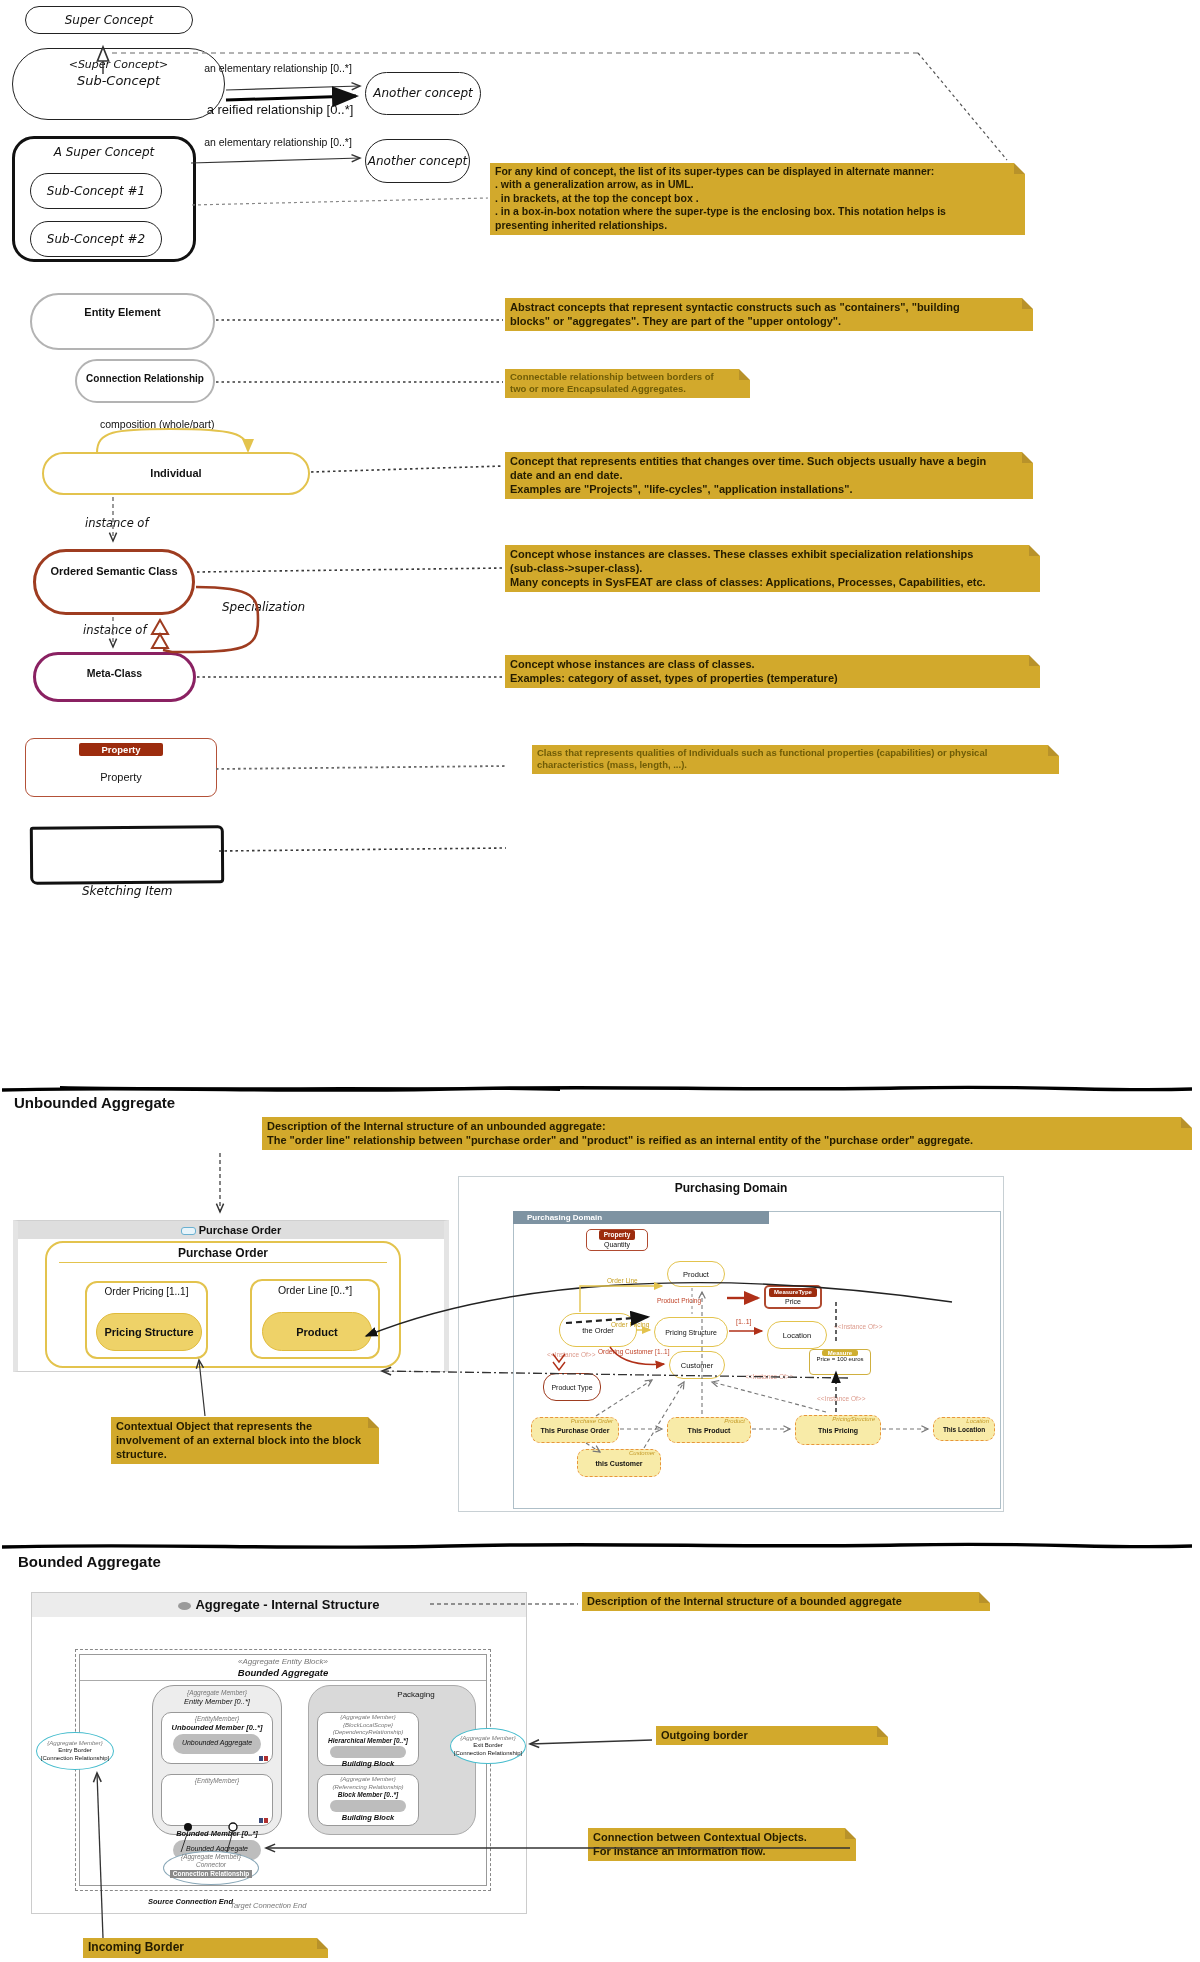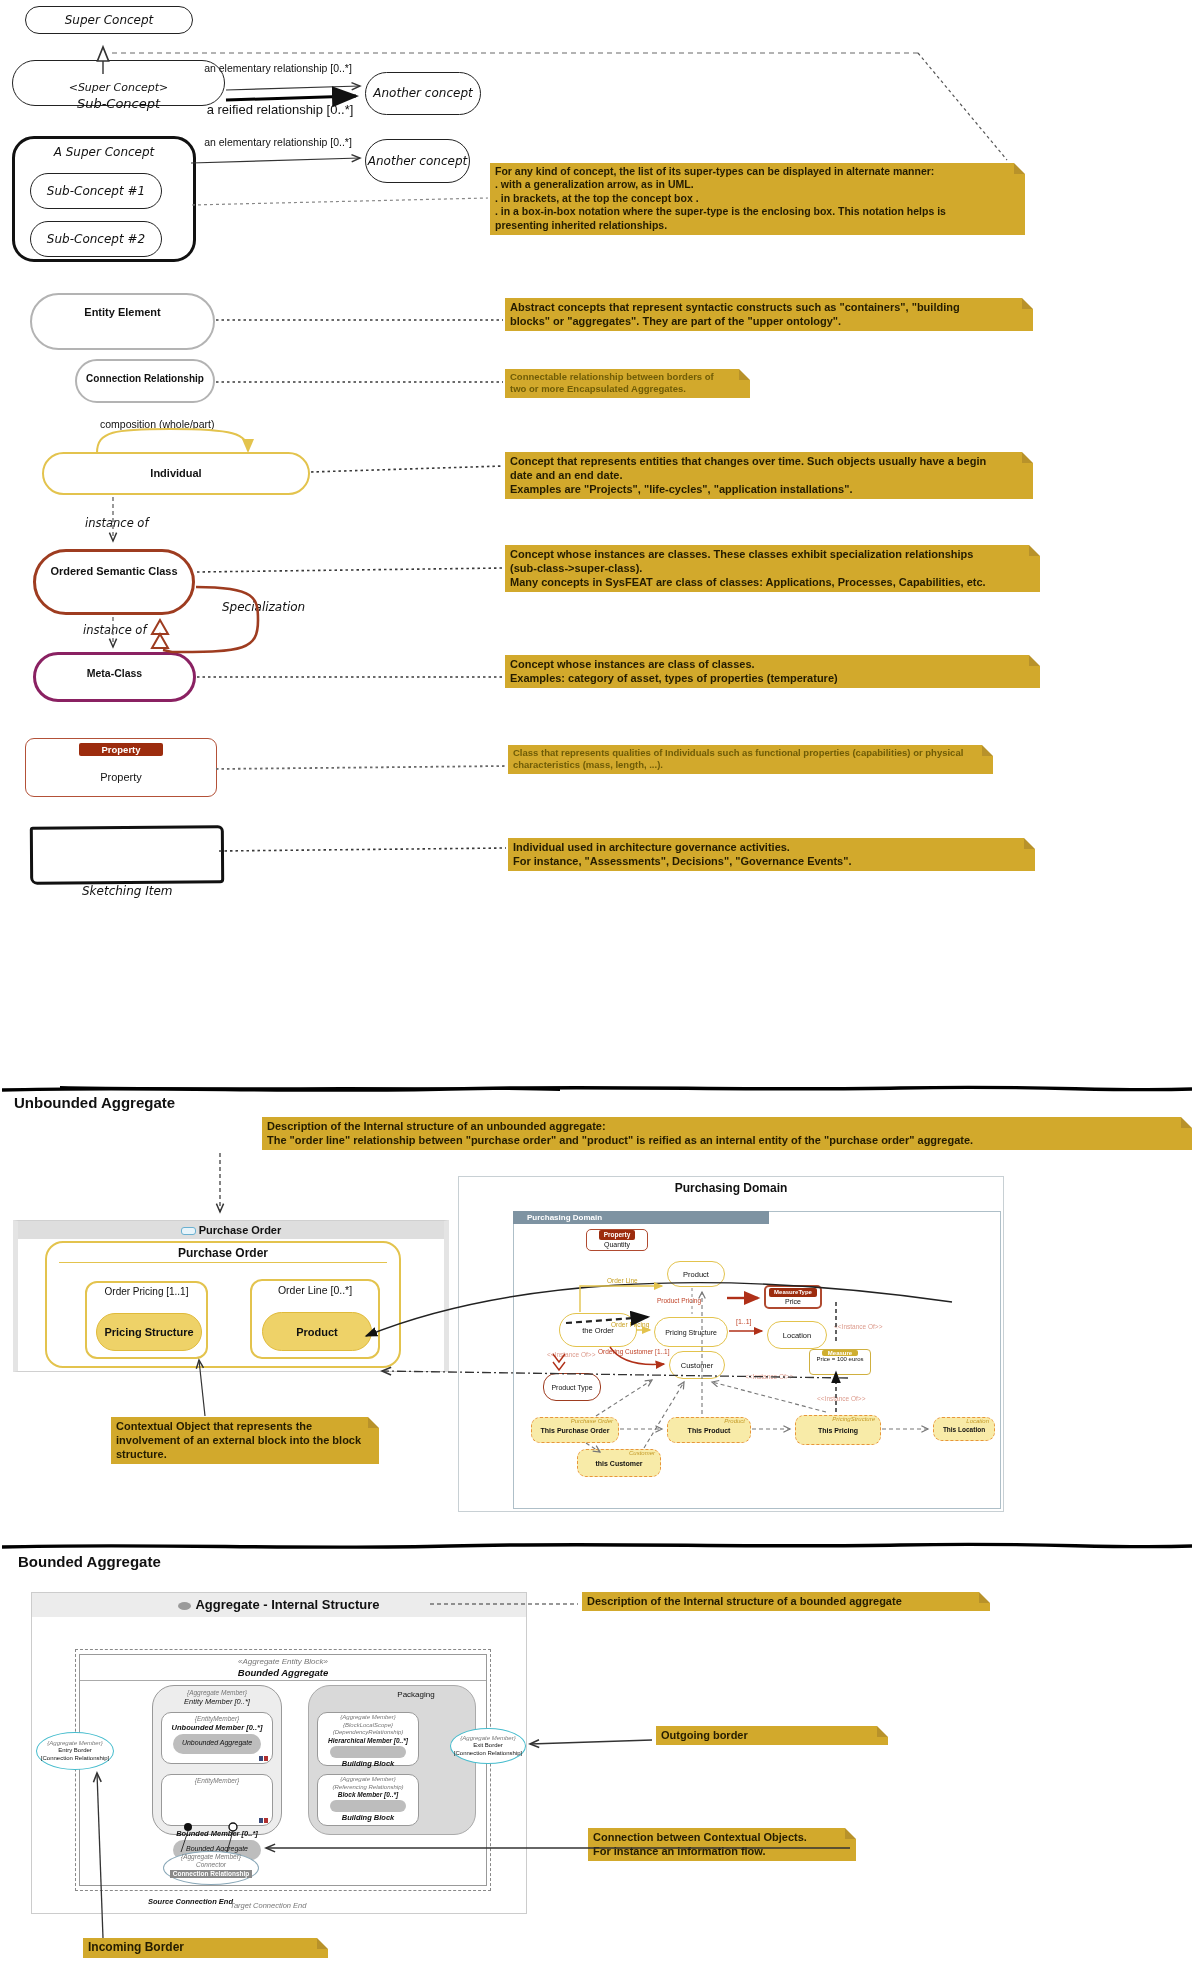--- a/index.html
+++ b/index.html
@@ -45,21 +45,21 @@
 </style>
 </head>
 <body>
 
 <div id="canvas">
 
   <div class="pill hand" style="left:25px;top:6px;width:168px;height:28px;border:1.5px solid #222;line-height:26px;font-size:12px;">
     <span>Super Concept</span>
   </div>
 
-  <div class="pill hand" style="left:12px;top:60px;width:213px;height:46px;border:1.5px solid #222;padding-top:20px;font-size:12px;">
+  <div class="pill hand" style="left:12px;top:48px;width:213px;height:72px;border:1.5px solid #222;padding-top:9px;font-size:12px;">
     <span class="lbl" style="font-size:11px;">&lt;Super Concept&gt;</span>
     <span class="lbl" style="font-size:13px;margin-top:2px;">Sub-Concept</span>
   </div>
 
   <div class="abs" style="left:198px;top:62px;width:160px;font-size:10.5px;text-align:center;">an elementary relationship [0..*]</div>
   <div class="abs" style="left:205px;top:102px;width:150px;font-size:13px;text-align:center;">a reified relationship [0..*]</div>
 
   <div class="pill hand" style="left:365px;top:72px;width:116px;height:43px;border:1.5px solid #222;line-height:41px;font-size:12px;">
     <span>Another concept</span>
   </div>
@@ -121,27 +121,25 @@
   </div>
   <div class="note" style="left:505px;top:655px;width:535px;">Concept whose instances are class of classes.
 Examples: category of asset, types of properties (temperature)</div>
 
   <div class="abs" style="left:25px;top:738px;width:190px;height:57px;border:1.5px solid #b35138;border-radius:9px;background:#fff;text-align:center;">
     <div style="display:inline-block;background:#9c2c0e;color:#fff;font-weight:bold;font-size:9.5px;padding:1px 22px;margin-top:-2px;border-radius:2px;">
       <span>Property</span>
     </div>
     <div style="font-size:11px;margin-top:14px;">Property</div>
   </div>
-  <div class="note olive" style="left:508px;top:745px;width:485px;">Class that represents qualities of Individuals such as functional properties (capabilities) or physical
+  <div class="note olive" style="left:532px;top:745px;width:527px;">Class that represents qualities of Individuals such as functional properties (capabilities) or physical
 characteristics (mass, length, ...).</div>
 
   <div class="abs" style="left:30px;top:826px;width:188px;height:52px;border:3px solid #111;border-radius:3px 6px 4px 7px;background:#fff;transform:rotate(-0.4deg);"></div>
   <div class="abs hand" style="left:82px;top:884px;font-size:12px;">Sketching Item</div>
-  <div class="note" style="left:508px;top:838px;width:527px;">Individual used in architecture governance activities.
-For instance, "Assessments", Decisions", "Governance Events".</div>
 
   <div class="abs" style="left:14px;top:1094px;font-size:15px;font-weight:bold;">Unbounded Aggregate</div>
   <div class="note" style="left:262px;top:1117px;width:930px;">Description of the Internal structure of an unbounded aggregate:
 The "order line" relationship between "purchase order" and "product" is reified as an internal entity of the "purchase order" aggregate.</div>
 
   <div class="abs" style="left:13px;top:1220px;width:436px;height:152px;background:#fff;border:1px solid #d0d0d0;border-left:5px solid #e4e4e4;border-right:5px solid #e4e4e4;box-sizing:border-box;">
     <div class="panel-hdr" style="height:18px;line-height:18px;font-size:11px;">
       <span style="display:inline-block;width:13px;height:6px;border:1.5px solid #6ab0d0;border-radius:3px;background:#e8f4fa;vertical-align:middle;margin-right:3px;"></span><span>Purchase Order</span>
     </div>
     <div class="abs" style="left:27px;top:20px;width:352px;height:123px;border:2.5px solid #e3c34d;border-radius:18px;background:#fff;">

